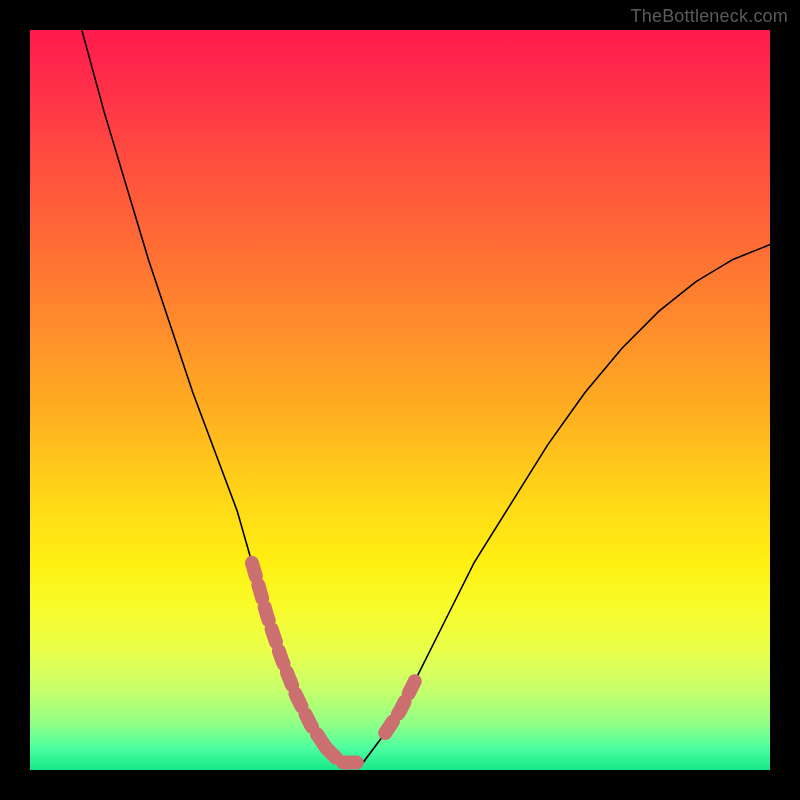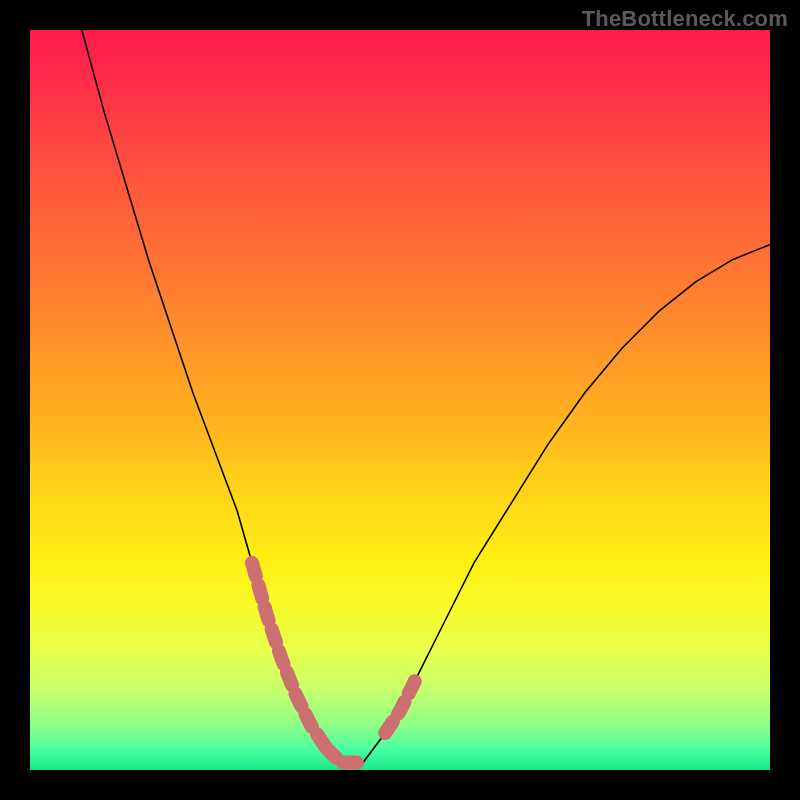--- a/index.html
+++ b/index.html
@@ -8,22 +8,22 @@
     position: relative;
     width: 800px;
     height: 800px;
     background: #000;
   }
   .watermark {
     position: absolute;
     top: 6px;
     right: 12px;
     font-family: Arial, Helvetica, sans-serif;
-    font-size: 22px;
-    font-weight: 700;
+    font-size: 18px;
+    font-weight: 400;
     color: #5a5a5a;
     letter-spacing: 0.2px;
     z-index: 5;
   }
   .plot {
     position: absolute;
     left: 30px;
     top: 30px;
     width: 740px;
     height: 740px;

